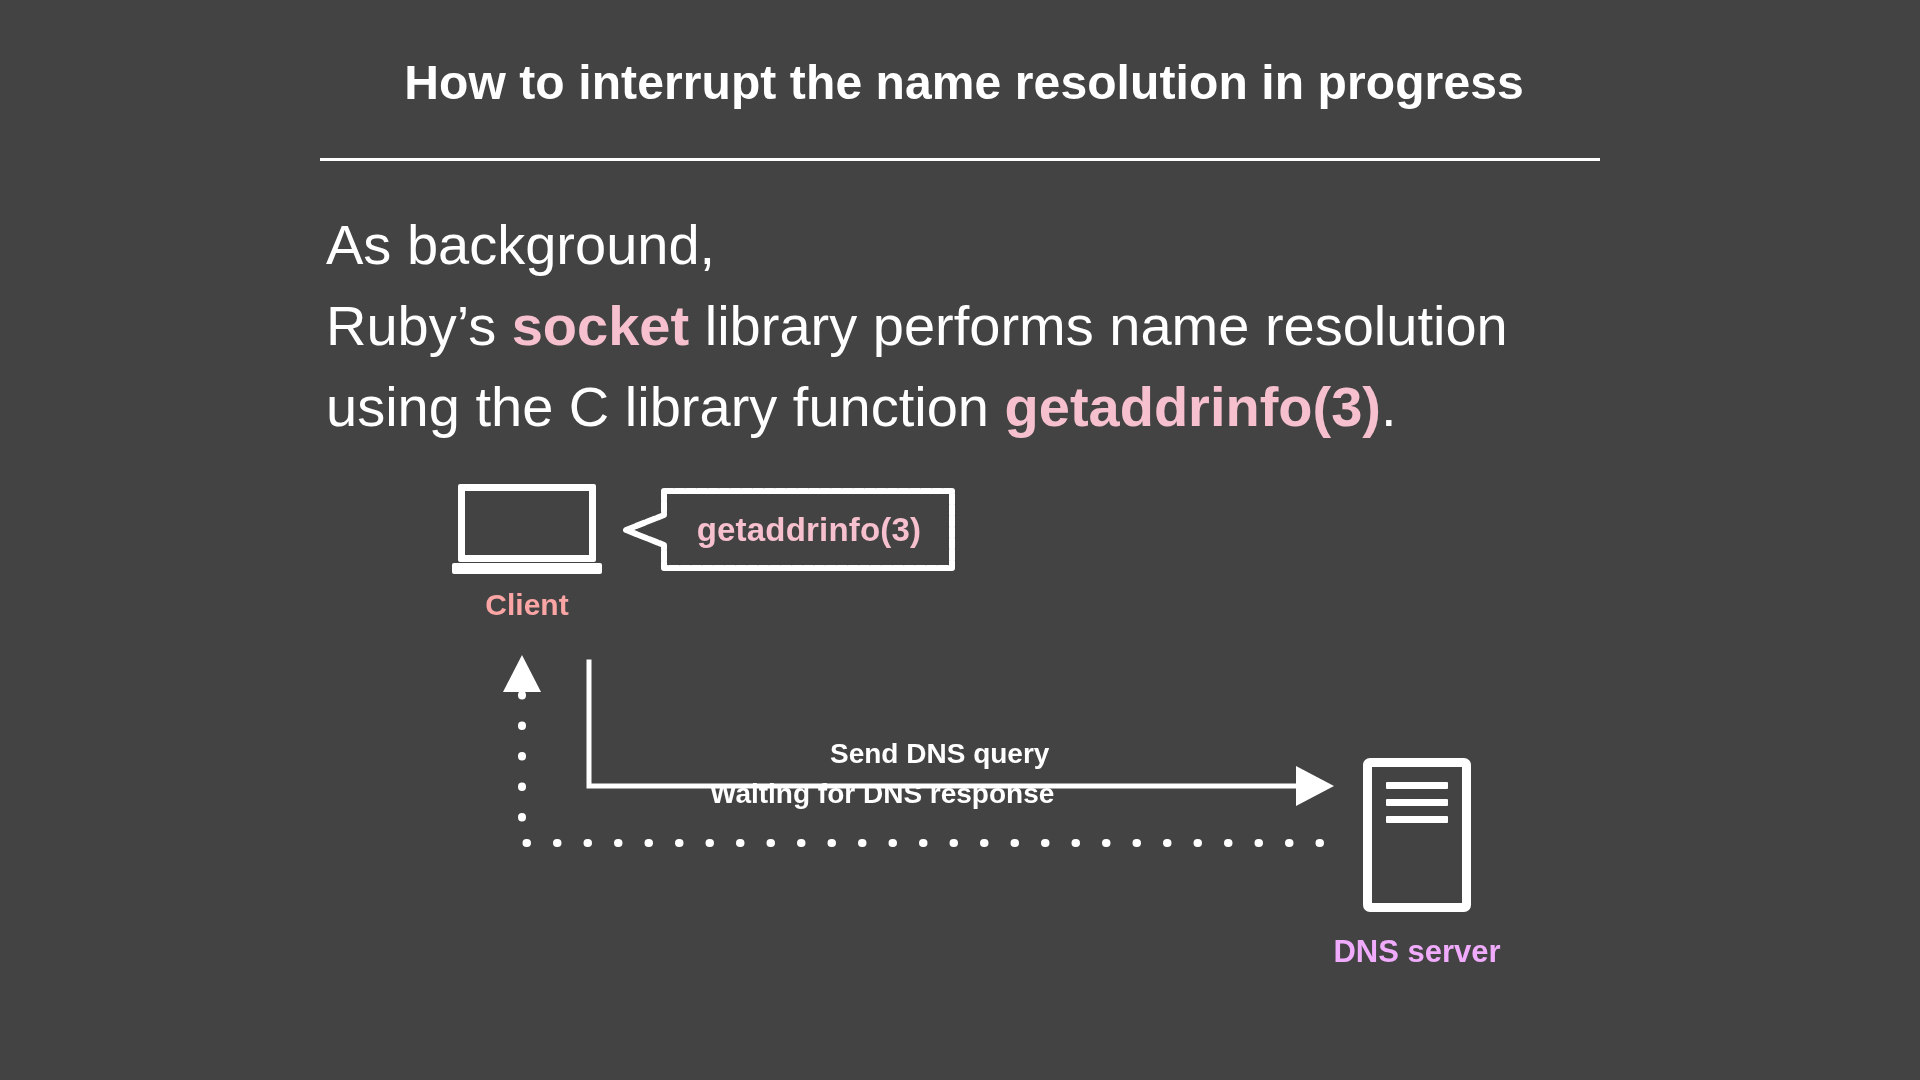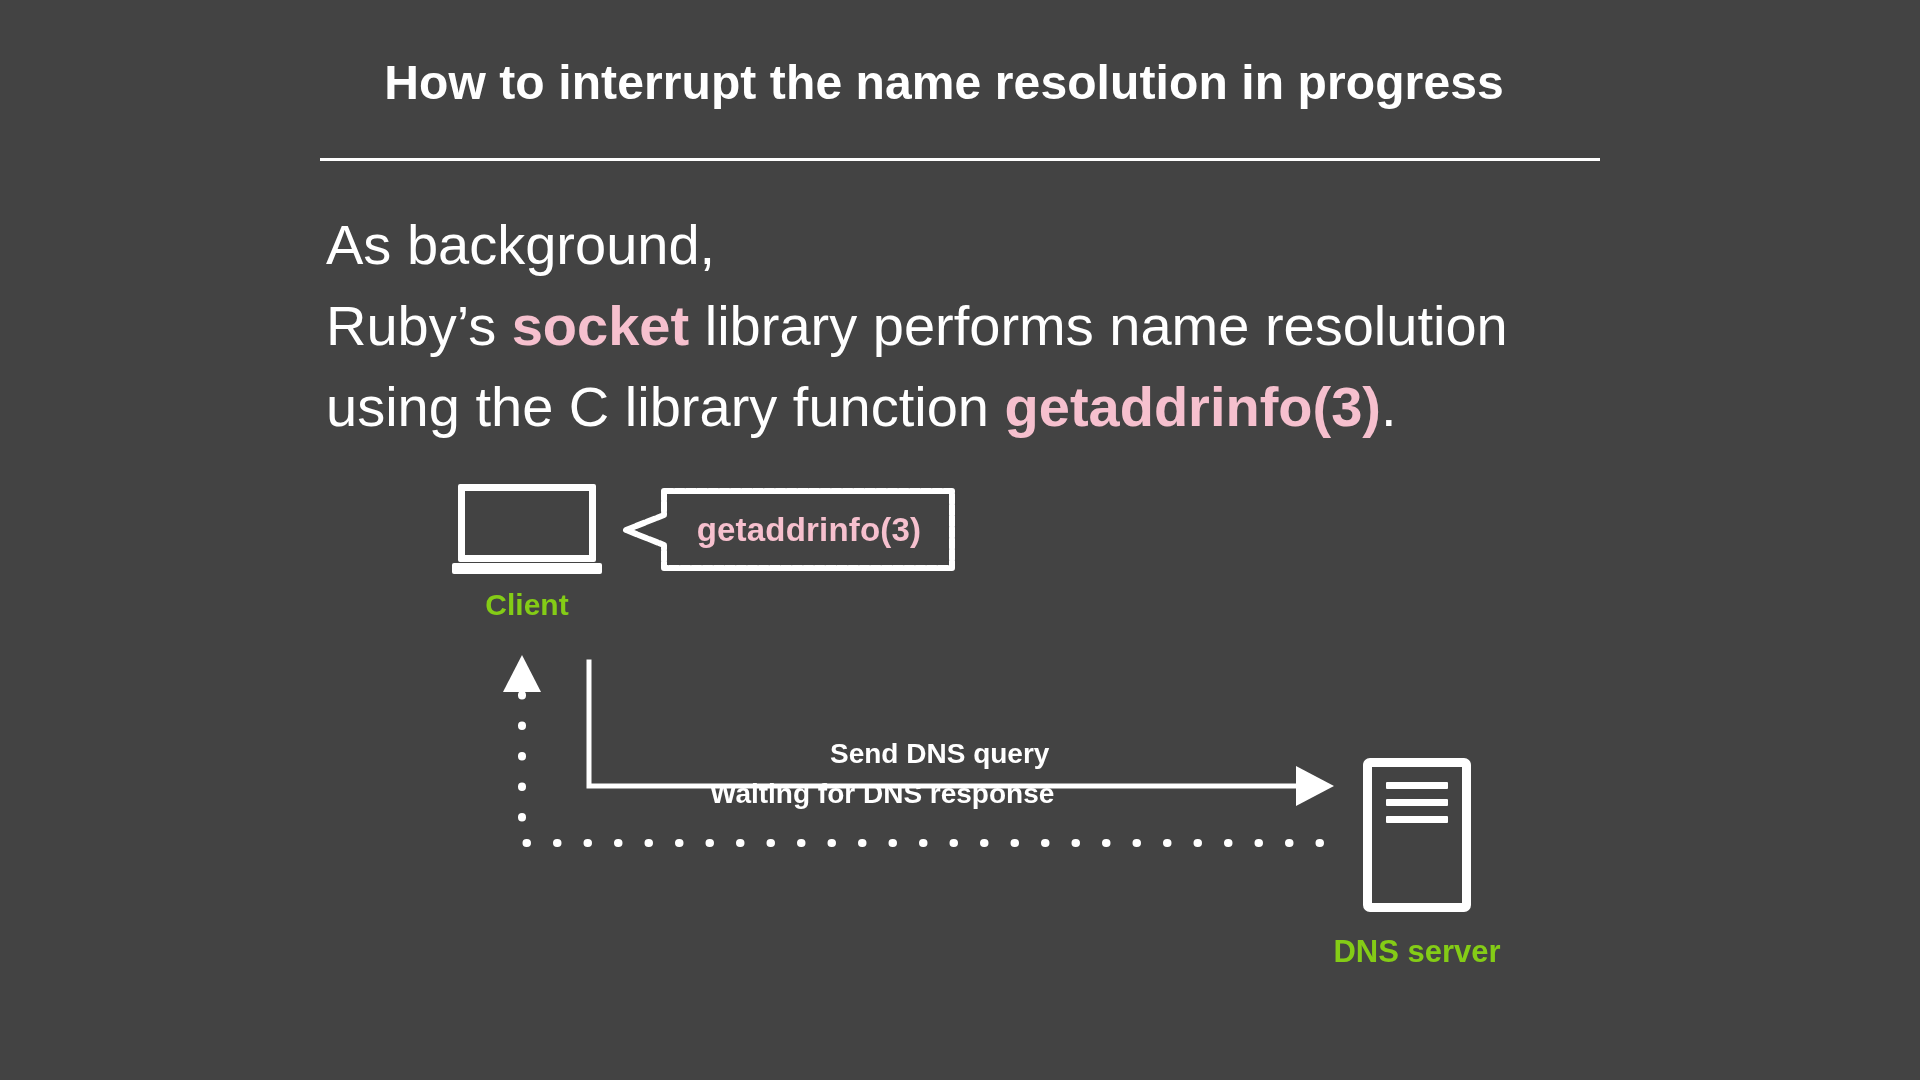--- a/index.html
+++ b/index.html
@@ -18,21 +18,21 @@
 
   .slide {
     position: absolute;
     inset: 0;
     background: #434343;
   }
 
   
   .slide-title {
     position: absolute;
-    left: 304px;
+    left: 324px;
     top: 55px;
     width: 1280px;
     text-align: center;
     font-size: 48px;
     font-weight: bold;
     letter-spacing: 0.1px;
     color: #ffffff;
     line-height: 1.18;
     white-space: nowrap;
   }
@@ -100,21 +100,21 @@
     border-radius: 2px;
   }
   .client-label {
     position: absolute;
     left: 452px;
     top: 588px;
     width: 150px;
     text-align: center;
     font-size: 30px;
     font-weight: bold;
-    color: #84cc16;
+    color: #fca5a5;
   }
 
   
   .bubble-wrap {
     position: absolute;
     left: 620px;
     top: 487px;
     width: 340px;
     height: 86px;
   }
@@ -162,21 +162,21 @@
   .server-bar.b2 { top: 32px; }
   .server-bar.b3 { top: 49px; }
   .server-label {
     position: absolute;
     left: 1283px;
     top: 934px;
     width: 268px;
     text-align: center;
     font-size: 31px;
     font-weight: bold;
-    color: #84cc16;
+    color: #f0abfc;
   }
 
   
   .flow-label {
     position: absolute;
     font-size: 28px;
     font-weight: bold;
     color: #ffffff;
     white-space: nowrap;
   }

